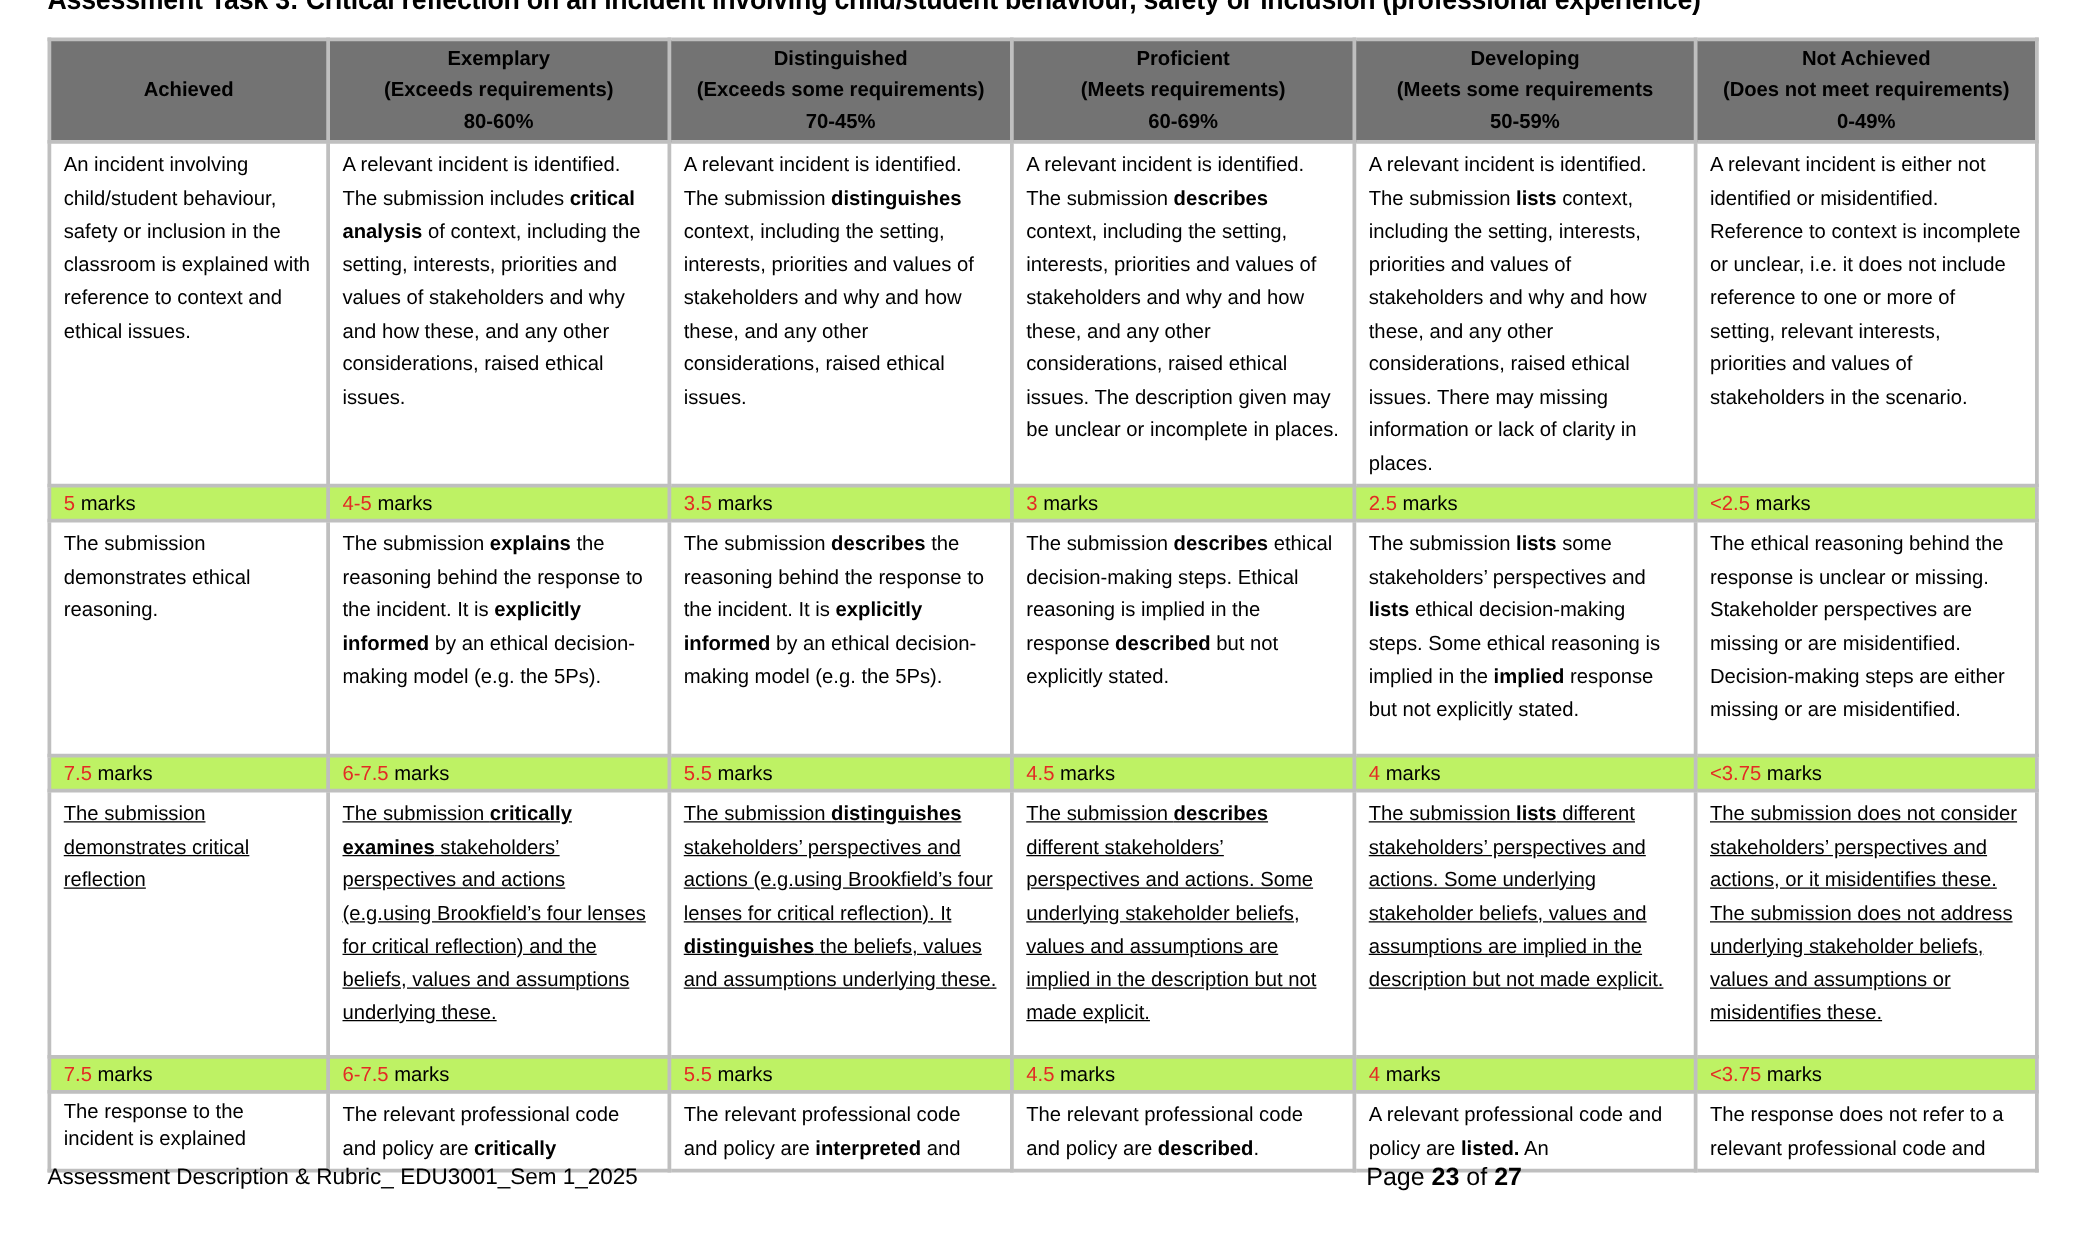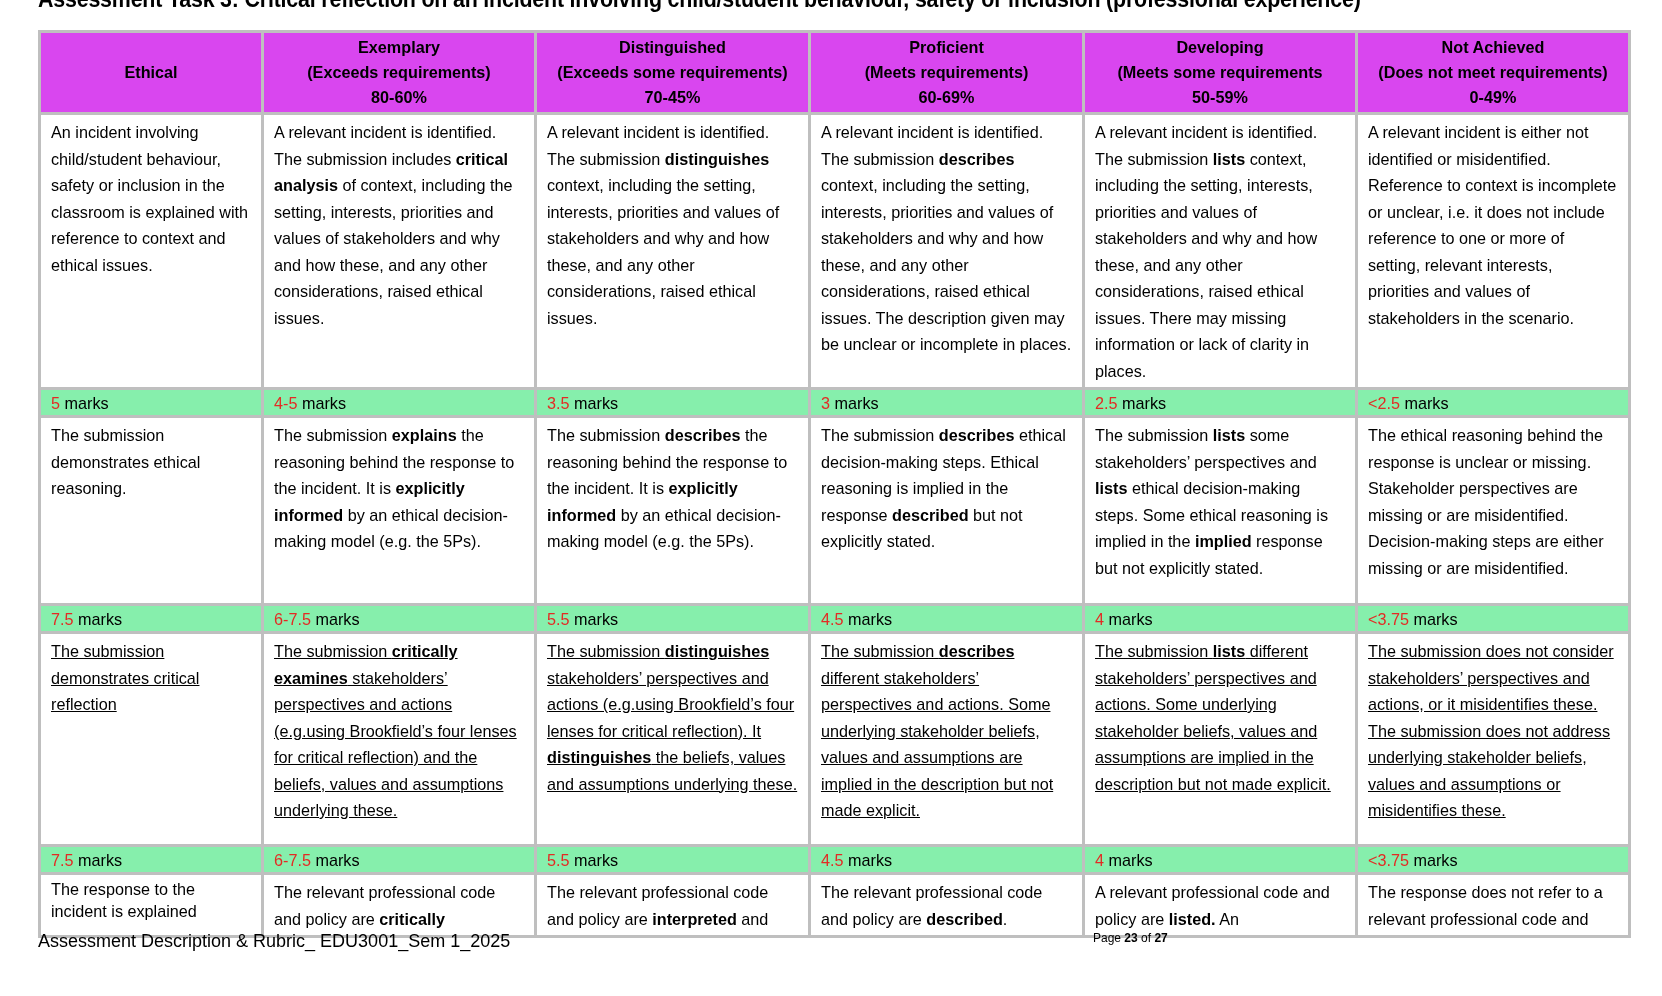--- a/index.html
+++ b/index.html
@@ -1,55 +1,55 @@
 <!DOCTYPE html>
 <html><head>
   <meta charset="utf-8">
   <style>
     html, body { margin: 0; padding: 0; background: #ffffff; }
     body { width: 1662px; height: 996px; position: relative; overflow: hidden; font-family: "Liberation Sans", sans-serif; color: #000; }
     .title { position: absolute; left: 38px; top: -14px; font-size: 23px; font-weight: bold; white-space: nowrap; letter-spacing: -0.2px; font-family: "Liberation Sans", sans-serif; transform: scaleX(0.93); transform-origin: left top; }
     table.rubric { position: absolute; left: 38px; top: 30px; width: 1590px; border-collapse: collapse; table-layout: fixed; font-family: "Liberation Sans", sans-serif; font-size: 16.2px; }
     table.rubric td, table.rubric th { border: 3px solid #bfbfbf; vertical-align: top; padding: 4px 10px 3px 10px; line-height: 26.5px; }
-    table.rubric th { background: #d946ef; font-weight: bold; text-align: center; vertical-align: middle; line-height: 25px; padding: 2px 4px; height: 72px; }
+    table.rubric th { background: #737373; font-weight: bold; text-align: center; vertical-align: middle; line-height: 25px; padding: 2px 4px; height: 72px; }
     td.crit { line-height: 23px; padding-top: 6px; }
-    tr.marks td { background: #86efac; line-height: 20px; padding: 3px 10px 2px 10px; }
+    tr.marks td { background: #bef264; line-height: 20px; padding: 3px 10px 2px 10px; }
     .red { color: #e32b24; }
     .row1 td { height: 258px; }
     .row2 td { height: 178px; }
     .row3 td { height: 203px; text-decoration: underline; }
     .row4 td { height: 46px; padding-top: 1px; line-height: 25px; }
     .row4 td.crit { line-height: 22px; padding-top: 3px; }
     .col0 { width: 223px; }
     .col1 { width: 273px; }
     .col2 { width: 274px; }
     .col3 { width: 274px; }
     .col4 { width: 273px; }
     .col5 { width: 273px; }
     .footer-left { position: absolute; left: 38px; top: 931px; font-size: 18px; }
-    .footer-right { position: absolute; left: 1093px; top: 931px; font-size: 12px; }
+    .footer-right { position: absolute; left: 1093px; top: 931px; font-size: 20px; }
     b { font-weight: bold; }
   </style>
 </head>
 <body>
 
 <div class="title">Assessment Task 3: Critical reflection on an incident involving child/student behaviour, safety or inclusion (professional experience)</div>
 
 <table class="rubric">
   <colgroup>
     <col class="col0">
       <col class="col1">
       <col class="col2">
       <col class="col3">
       <col class="col4">
       <col class="col5">
   </colgroup>
   <thead>
     <tr>
-      <th><span>Ethical</span></th>
+      <th><span>Achieved</span></th>
       <th>
         <div>Exemplary</div>
         <div>(Exceeds requirements)</div>
         <div>80-60%</div>
       </th>
       <th>
         <div>Distinguished</div>
         <div>(Exceeds some requirements)</div>
         <div>70-45%</div>
       </th>

